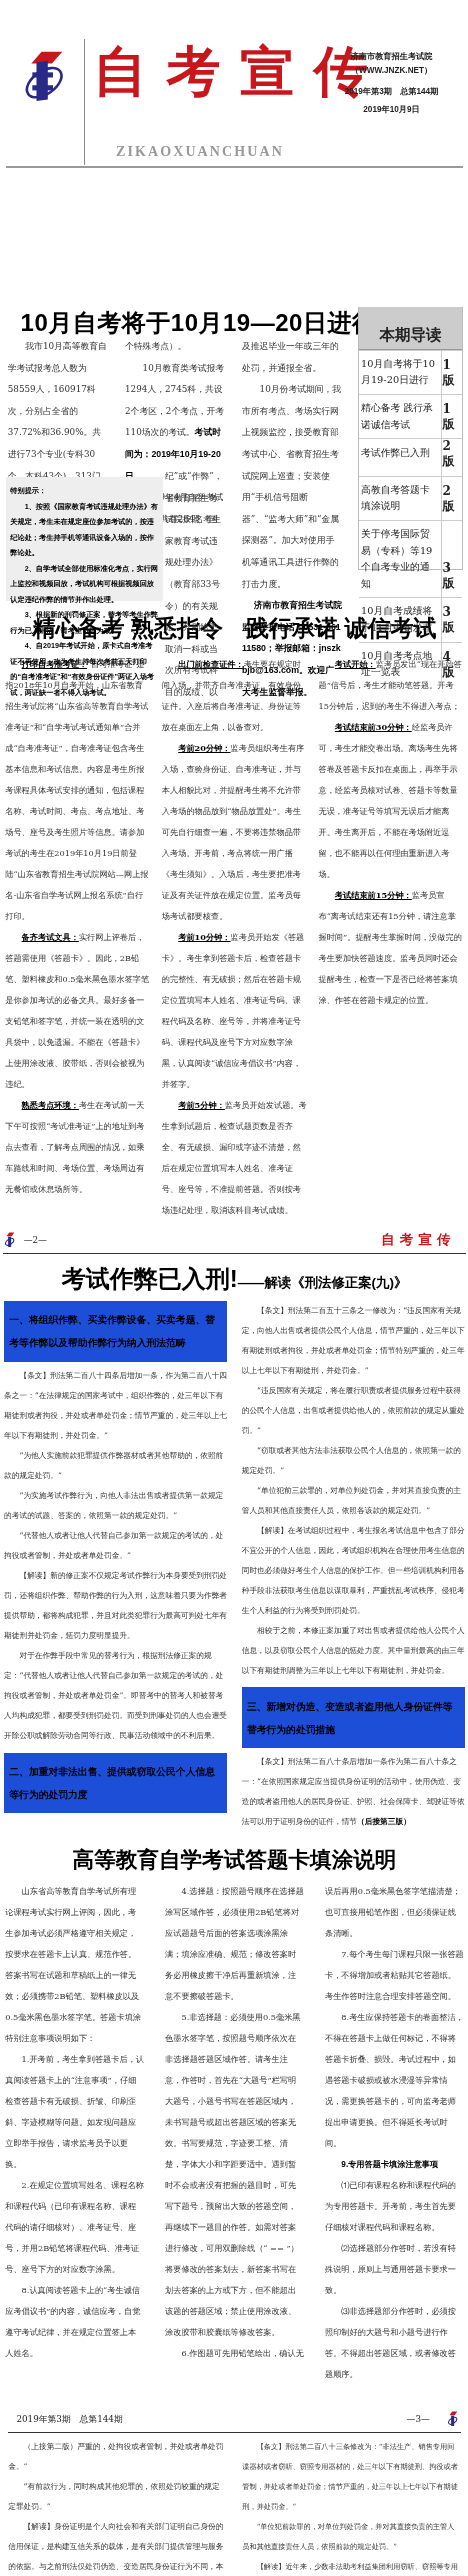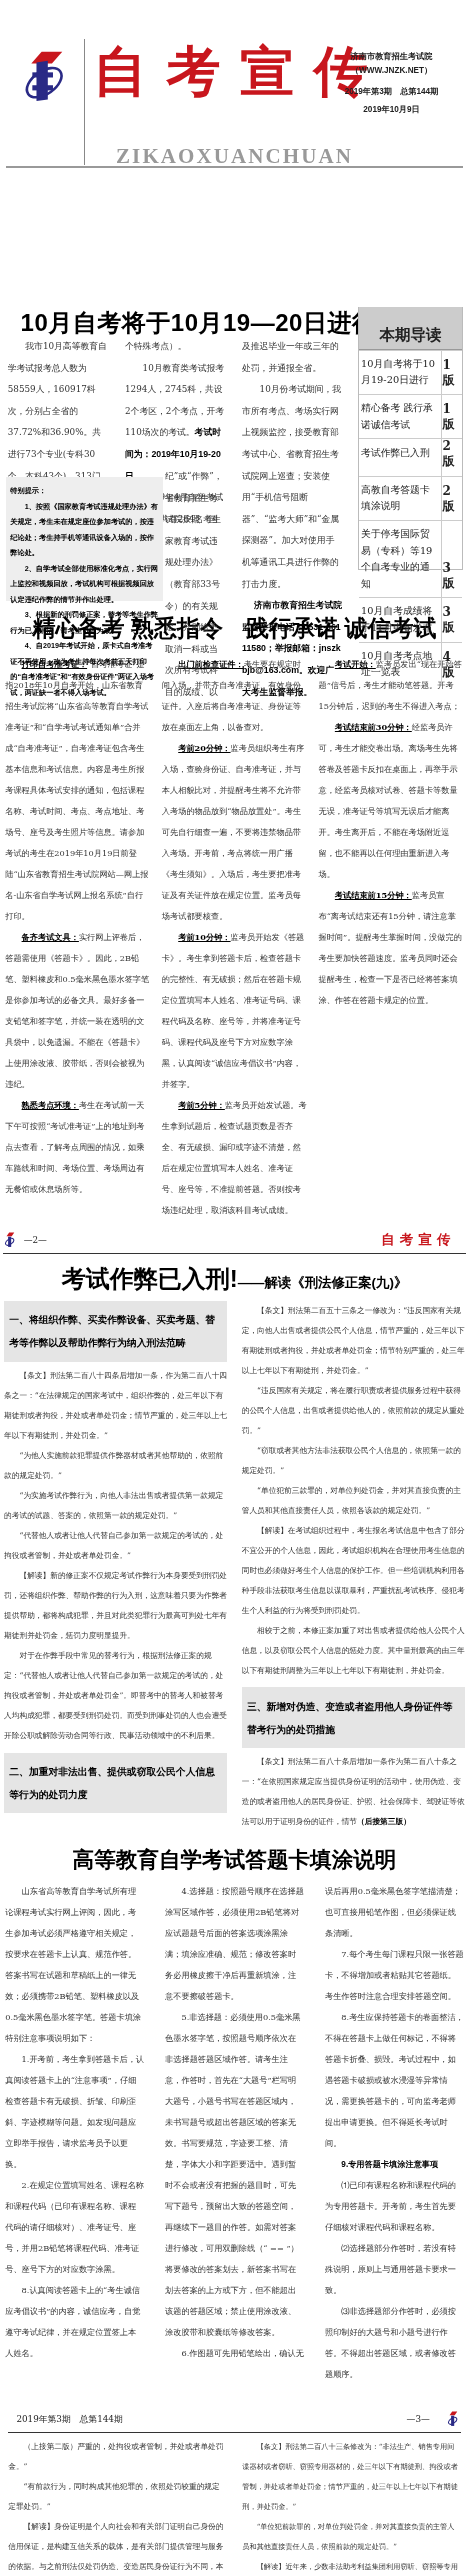--- a/index.html
+++ b/index.html
@@ -2,39 +2,39 @@
 <html style="font-size:8.2px"><head>
 <meta charset="utf-8">
 <style>
 *{box-sizing:border-box;margin:0;padding:0}
 body{width:469px;background:#fff;font-family:"DejaVu Serif","Liberation Serif",serif;color:#222;font-size:7.7px}
 .page{width:469px;position:relative}
 .masthead{position:relative;height:170px;padding-top:39px}
 .logo{position:absolute;left:20.6px;top:49px;width:49px;height:57px}
 .vbar{position:absolute;left:84px;top:39px;width:1px;height:126px;background:#888}
 .brand{position:absolute;left:93px;top:44px;font-size:54px;color:#c8161d;letter-spacing:19.6px;font-family:"DejaVu Serif",serif;font-weight:bold;line-height:1}
-.brand-en{position:absolute;left:116px;top:144px;font-size:21px;font-weight:bold;color:#999;letter-spacing:2.1px;font-family:"Liberation Serif",serif}
+.brand-en{position:absolute;left:116px;top:144px;font-size:14px;font-weight:bold;color:#999;letter-spacing:2.1px;font-family:"Liberation Serif",serif}
 .mast-info{position:absolute;left:340px;top:50px;width:103px;text-align:center;font-family:"Liberation Sans",sans-serif;font-weight:bold;font-size:8.2px;line-height:1.6}
 .mast-info div{margin-bottom:5.2px}
 .mast-rule{position:absolute;left:6.2px;right:6.2px;top:166px;height:2.1px;background:#999}
 .p1-title{position:absolute;left:20.6px;top:173px;font-size:24px;font-weight:bold;font-family:"Liberation Sans",sans-serif;color:#000;letter-spacing:0.5px}
 .col{position:absolute;font-size:8.8px;line-height:21.6px;color:#333}
 .tip-box{position:absolute;left:6.2px;top:219px;width:157px;height:147px;background:#eee;padding:6.2px 4.1px;font-size:7.2px;line-height:15.5px;font-weight:bold;font-family:"Liberation Sans",sans-serif;color:#000}
 .toc{position:absolute;left:358px;top:178px;width:105px;height:293px;border:0.5px solid #bbb;border-top:none}
 .toc-head{height:58px;background:#ccc;font-size:15.5px;font-family:"Liberation Sans",sans-serif;font-weight:bold;text-align:center;line-height:58px;border-bottom:1px solid #999}
 .toc-row{display:flex;border-top:0.5px solid #ccc}
 .toc-row .t{flex:1;font-size:9.8px;padding:5.2px 2.1px;line-height:16.5px}
 .toc-row .pg{width:20.6px;border-left:0.5px solid #ccc;font-size:12px;font-weight:bold;display:flex;align-items:flex-end;justify-content:center;padding-bottom:5.2px}
 .bighead{text-align:center;font-family:"Liberation Sans",sans-serif;font-weight:bold;color:#000}
 .sec-label{font-weight:bold;text-decoration:underline;color:#000}
 .pagebar{position:relative;height:28px;border-bottom:1px solid #333}
 .pagebar .num{position:absolute;top:9.3px;font-size:8.8px}
 .mini-logo{position:absolute;width:11.3px;height:15.5px}
 .mini-brand{position:absolute;font-size:13.4px;color:#c8161d;font-weight:bold;letter-spacing:5.2px}
-.greybox{background:#e5e5e5;font-weight:bold;font-family:"Liberation Sans",sans-serif;color:#000;font-size:9.8px;line-height:23px;padding:7.2px 5.2px}
+.greybox{background:#1d4ed8;font-weight:bold;font-family:"Liberation Sans",sans-serif;color:#000;font-size:9.8px;line-height:23px;padding:7.2px 5.2px}
 .two-col{display:flex;gap:12.4px;padding:0 4.1px}
 .two-col>div{flex:1;font-size:7.7px;line-height:20px;color:#333}
 .ind{text-indent:2em}
 .three-col{display:flex;gap:11.3px;padding:0 5.2px}
 .three-col>div{flex:1;font-size:8.2px;line-height:21px;color:#333}
 </style>
 </head>
 <body>
 
 <div class="page">

